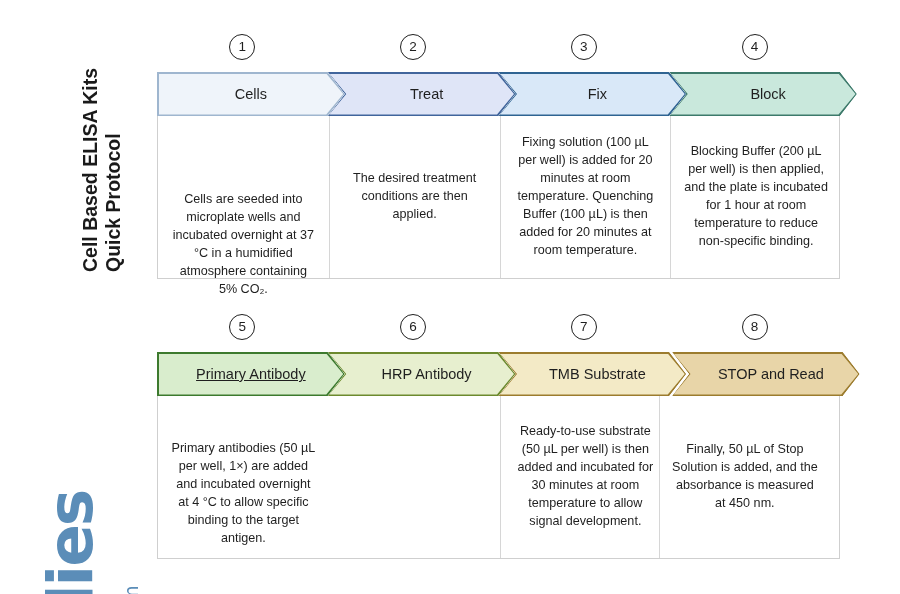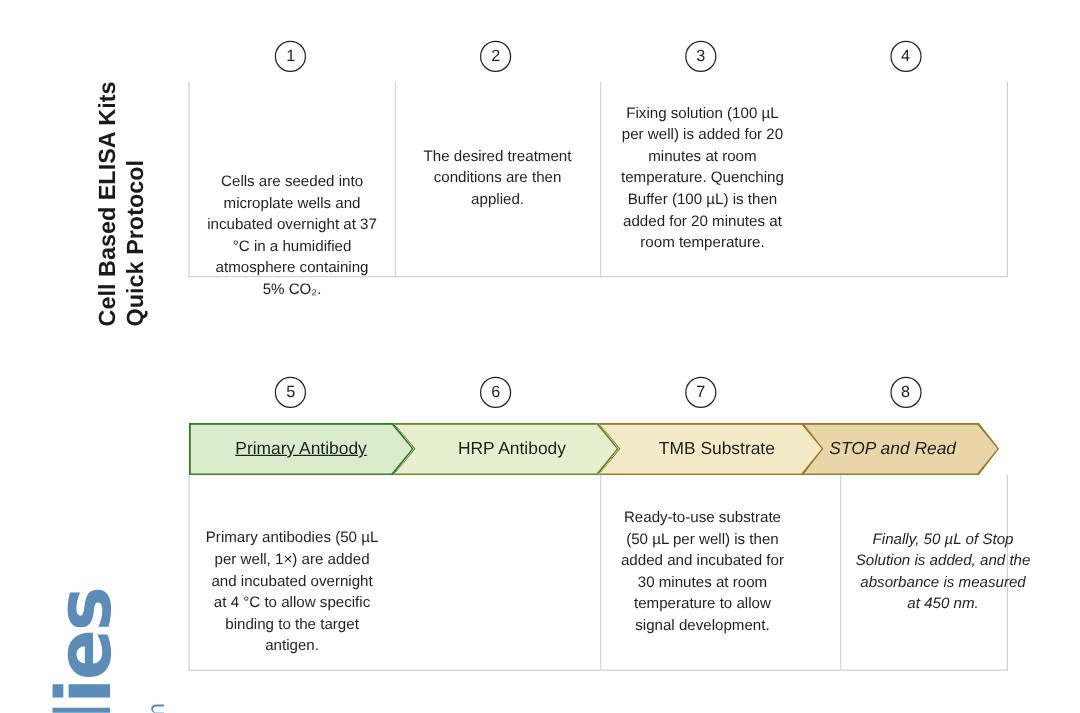--- a/index.html
+++ b/index.html
@@ -160,29 +160,54 @@
   <div class="logo-tld">.com</div>
 </div>
 
 <div class="flow-row" id="row-1">
   <div class="numbers">
       <div class="num-circle" style="left: 85.375px;">1</div>
       <div class="num-circle" style="left: 256.125px;">2</div>
       <div class="num-circle" style="left: 426.875px;">3</div>
       <div class="num-circle" style="left: 597.625px;">4</div>
     </div>
+  <div class="chev-band">
+      <div class="chev first" style="left: 0px; width: 187.75px; background: transparent; z-index: 4; clip-path: polygon(0px 0px, 90.9454% 0px, 100% 50%, 90.9454% 100%, 0px 100%);">
+        <div style="position: absolute; inset: 0px; background: rgb(159, 182, 207); clip-path: polygon(0px 0px, 90.9454% 0px, 100% 50%, 90.9454% 100%, 0px 100%); z-index: 0;"></div>
+        <div style="position: absolute; inset: 1.5px; background: rgb(239, 244, 250); clip-path: polygon(0px 0px, 90.7984% 0px, 100% 50%, 90.7984% 100%, 0px 100%); z-index: 1;"></div>
+        <span style="z-index: 2;">Cells</span>
+      </div>
+      <div class="chev" style="left: 170.75px; width: 187.75px; background: transparent; z-index: 3; clip-path: polygon(0px 0px, 90.9454% 0px, 100% 50%, 90.9454% 100%, 0px 100%, 9.05459% 50%);">
+        <div style="position: absolute; inset: 0px; background: rgb(65, 101, 156); clip-path: polygon(0px 0px, 90.9454% 0px, 100% 50%, 90.9454% 100%, 0px 100%, 9.05459% 50%); z-index: 0;"></div>
+        <div style="position: absolute; inset: 1.5px; background: rgb(223, 229, 247); clip-path: polygon(0px 0px, 90.7984% 0px, 100% 50%, 90.7984% 100%, 0px 100%, 9.20162% 50%); z-index: 1;"></div>
+        <span style="z-index: 2;">Treat</span>
+      </div>
+      <div class="chev" style="left: 341.5px; width: 187.75px; background: transparent; z-index: 2; clip-path: polygon(0px 0px, 90.9454% 0px, 100% 50%, 90.9454% 100%, 0px 100%, 9.05459% 50%);">
+        <div style="position: absolute; inset: 0px; background: rgb(47, 100, 146); clip-path: polygon(0px 0px, 90.9454% 0px, 100% 50%, 90.9454% 100%, 0px 100%, 9.05459% 50%); z-index: 0;"></div>
+        <div style="position: absolute; inset: 1.5px; background: rgb(217, 232, 248); clip-path: polygon(0px 0px, 90.7984% 0px, 100% 50%, 90.7984% 100%, 0px 100%, 9.20162% 50%); z-index: 1;"></div>
+        <span style="z-index: 2;">Fix</span>
+      </div>
+      <div class="chev" style="left: 512.25px; width: 187.75px; background: transparent; z-index: 1; clip-path: polygon(0px 0px, 90.9454% 0px, 100% 50%, 90.9454% 100%, 0px 100%, 9.05459% 50%);">
+        <div style="position: absolute; inset: 0px; background: rgb(61, 122, 107); clip-path: polygon(0px 0px, 90.9454% 0px, 100% 50%, 90.9454% 100%, 0px 100%, 9.05459% 50%); z-index: 0;"></div>
+        <div style="position: absolute; inset: 1.5px; background: rgb(201, 232, 220); clip-path: polygon(0px 0px, 90.7984% 0px, 100% 50%, 90.7984% 100%, 0px 100%, 9.20162% 50%); z-index: 1;"></div>
+        <span style="z-index: 2;">Block</span>
+      </div>
+    </div>
   <div class="body-table">
       <div class="body-cell first" style="left: 0px; width: 170.75px; margin-top: 48px;">
         <p>Cells are seeded into microplate wells and incubated overnight at 37 °C in a humidified atmosphere containing 5% CO₂.</p>
       </div>
       <div class="body-cell" style="left: 170.75px; width: 170.75px;">
         <p>The desired treatment conditions are then applied.</p>
       </div>
       <div class="body-cell" style="left: 341.5px; width: 170.75px;">
         <p>Fixing solution (100 µL per well) is added for 20 minutes at room temperature. Quenching Buffer (100 µL) is then added for 20 minutes at room temperature.</p>
+      </div>
+      <div class="body-cell" style="left: 512.25px; width: 170.75px;">
+        <p>Blocking Buffer (200 µL per well) is then applied, and the plate is incubated for 1 hour at room temperature to reduce non-specific binding.</p>
       </div>
     </div>
 </div>
 
 <div class="flow-row" id="row-2">
   <div class="numbers">
       <div class="num-circle" style="left: 85.375px;">5</div>
       <div class="num-circle" style="left: 256.125px;">6</div>
       <div class="num-circle" style="left: 426.875px;">7</div>
       <div class="num-circle" style="left: 597.625px;">8</div>
@@ -196,30 +221,30 @@
       <div class="chev" style="left: 170.75px; width: 187.75px; background: transparent; z-index: 3; clip-path: polygon(0px 0px, 90.9454% 0px, 100% 50%, 90.9454% 100%, 0px 100%, 9.05459% 50%);">
         <div style="position: absolute; inset: 0px; background: rgb(109, 138, 46); clip-path: polygon(0px 0px, 90.9454% 0px, 100% 50%, 90.9454% 100%, 0px 100%, 9.05459% 50%); z-index: 0;"></div>
         <div style="position: absolute; inset: 1.5px; background: rgb(231, 239, 207); clip-path: polygon(0px 0px, 90.7984% 0px, 100% 50%, 90.7984% 100%, 0px 100%, 9.20162% 50%); z-index: 1;"></div>
         <span style="z-index: 2;">HRP Antibody</span>
       </div>
       <div class="chev" style="left: 341.5px; width: 187.75px; background: transparent; z-index: 2; clip-path: polygon(0px 0px, 90.9454% 0px, 100% 50%, 90.9454% 100%, 0px 100%, 9.05459% 50%);">
         <div style="position: absolute; inset: 0px; background: rgb(156, 124, 46); clip-path: polygon(0px 0px, 90.9454% 0px, 100% 50%, 90.9454% 100%, 0px 100%, 9.05459% 50%); z-index: 0;"></div>
         <div style="position: absolute; inset: 1.5px; background: rgb(243, 234, 198); clip-path: polygon(0px 0px, 90.7984% 0px, 100% 50%, 90.7984% 100%, 0px 100%, 9.20162% 50%); z-index: 1;"></div>
         <span style="z-index: 2;">TMB Substrate</span>
       </div>
-      <div class="chev" style="left: 488px; width: 187.75px; background: transparent; z-index: 1; clip-path: polygon(0px 0px, 90.9454% 0px, 100% 50%, 90.9454% 100%, 0px 100%, 9.05459% 50%); font-style: italic;">
+      <div class="chev" style="left: 515px; width: 187.75px; background: transparent; z-index: 1; clip-path: polygon(0px 0px, 90.9454% 0px, 100% 50%, 90.9454% 100%, 0px 100%, 9.05459% 50%);">
         <div style="position: absolute; inset: 0px; background: rgb(156, 124, 46); clip-path: polygon(0px 0px, 90.9454% 0px, 100% 50%, 90.9454% 100%, 0px 100%, 9.05459% 50%); z-index: 0;"></div>
         <div style="position: absolute; inset: 1.5px; background: rgb(232, 213, 168); clip-path: polygon(0px 0px, 90.7984% 0px, 100% 50%, 90.7984% 100%, 0px 100%, 9.20162% 50%); z-index: 1;"></div>
         <span style="z-index: 2;">STOP and Read</span>
       </div>
     </div>
   <div class="body-table">
       <div class="body-cell first" style="left: 0px; width: 170.75px; margin-top: 17px;">
         <p>Primary antibodies (50 µL per well, 1×) are added and incubated overnight at 4 °C to allow specific binding to the target antigen.</p>
       </div>
       <div class="body-cell" style="left: 341.5px; width: 170.75px; justify-content: flex-end;">
         <p>Ready-to-use substrate (50 µL per well) is then added and incubated for 30 minutes at room temperature to allow signal development.</p>
       </div>
-      <div class="body-cell" style="left: 542px; width: 170.75px; font-style: italic;">
+      <div class="body-cell" style="left: 501px; width: 170.75px;">
         <p>Finally, 50 µL of Stop Solution is added, and the absorbance is measured at 450 nm.</p>
       </div>
     </div>
 </div>
 
 </body></html>

